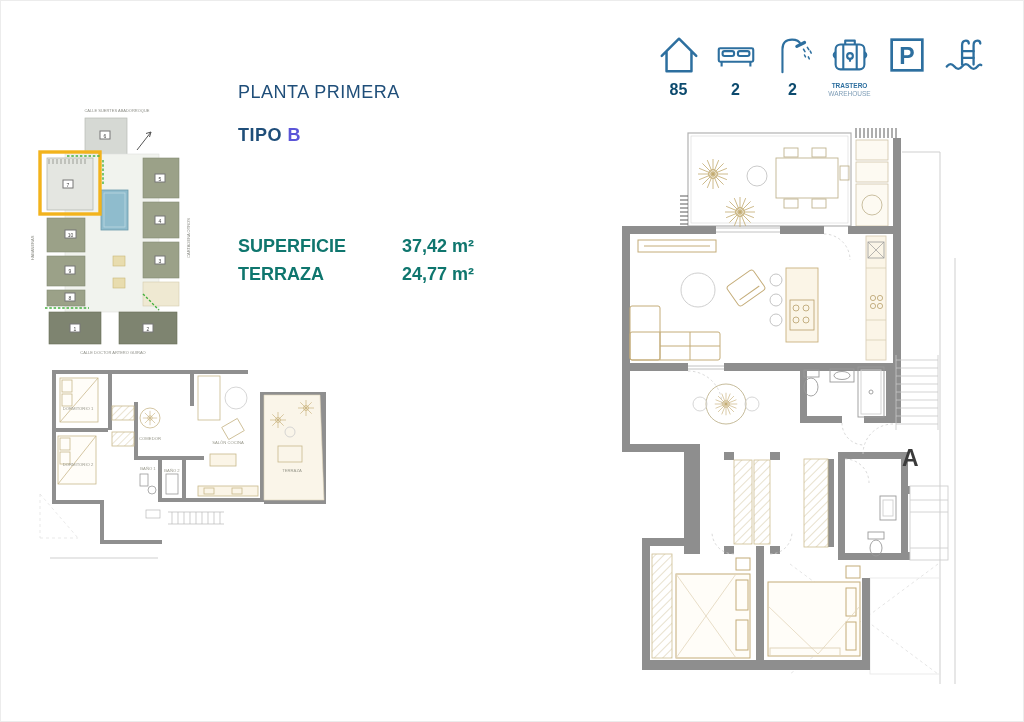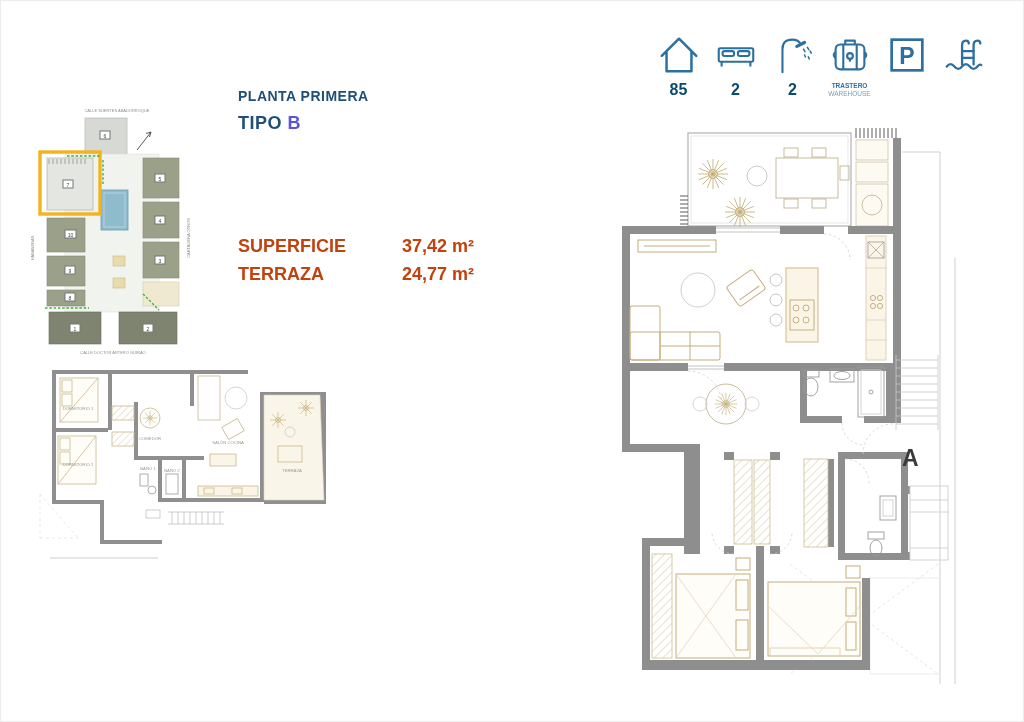--- a/index.html
+++ b/index.html
@@ -1,25 +1,25 @@
 <!DOCTYPE html>
 <html><head>
 <meta charset="utf-8">
 <style>
   html,body{margin:0;padding:0;background:#fff;}
   #page{position:relative;width:1024px;height:722px;background:#ffffff;overflow:hidden;
         font-family:"Liberation Sans",sans-serif;box-shadow:inset 0 0 0 1px #ececec;}
   
   #title-block{position:absolute;left:238px;top:70px;color:#1f4e79;}
   #title-block .t1{font-size:29px;font-weight:bold;letter-spacing:1px;}
-  #title-block .t2{font-size:14px;font-weight:bold;margin-top:18px;letter-spacing:.5px;}
-  #title-block .t3{font-size:18px;font-weight:bold;margin-top:9px;letter-spacing:.5px;}
+  #title-block .t2{font-size:18px;font-weight:normal;margin-top:12px;letter-spacing:.5px;}
+  #title-block .t3{font-size:18px;font-weight:bold;margin-top:22px;letter-spacing:.5px;}
   #title-block .tipo-b{color:#5b55d8;}
   
-  #measure{position:absolute;left:238px;top:236px;color:#c2410c;font-weight:bold;font-size:18px;}
+  #measure{position:absolute;left:238px;top:236px;color:#0f766e;font-weight:bold;font-size:18px;}
   #measure .row{display:flex;margin-bottom:7px;}
   #measure .lab{width:164px;}
   
   #amenities{position:absolute;left:650px;top:32px;display:flex;}
   .am{width:57px;display:flex;flex-direction:column;align-items:center;}
   .am .num{color:#0c4a6e;font-weight:bold;font-size:16px;margin-top:3px;}
   .am .tiny{color:#2d6f9f;font-weight:bold;font-size:6.5px;margin-top:4px;line-height:1.25;text-align:center;}
   .am .tiny .l2{color:#7d9cb6;font-weight:normal;}
   svg{display:block;}
   text{font-family:"Liberation Sans",sans-serif;}

